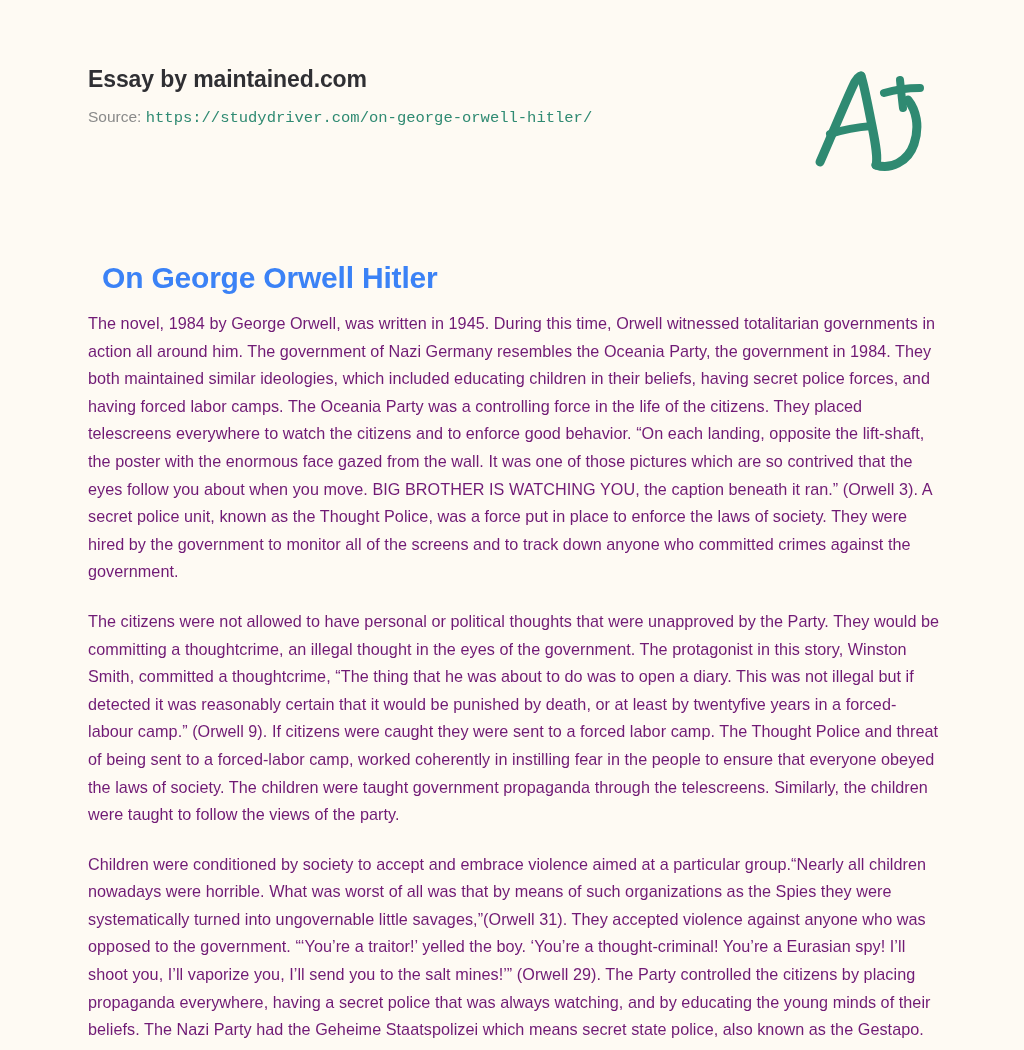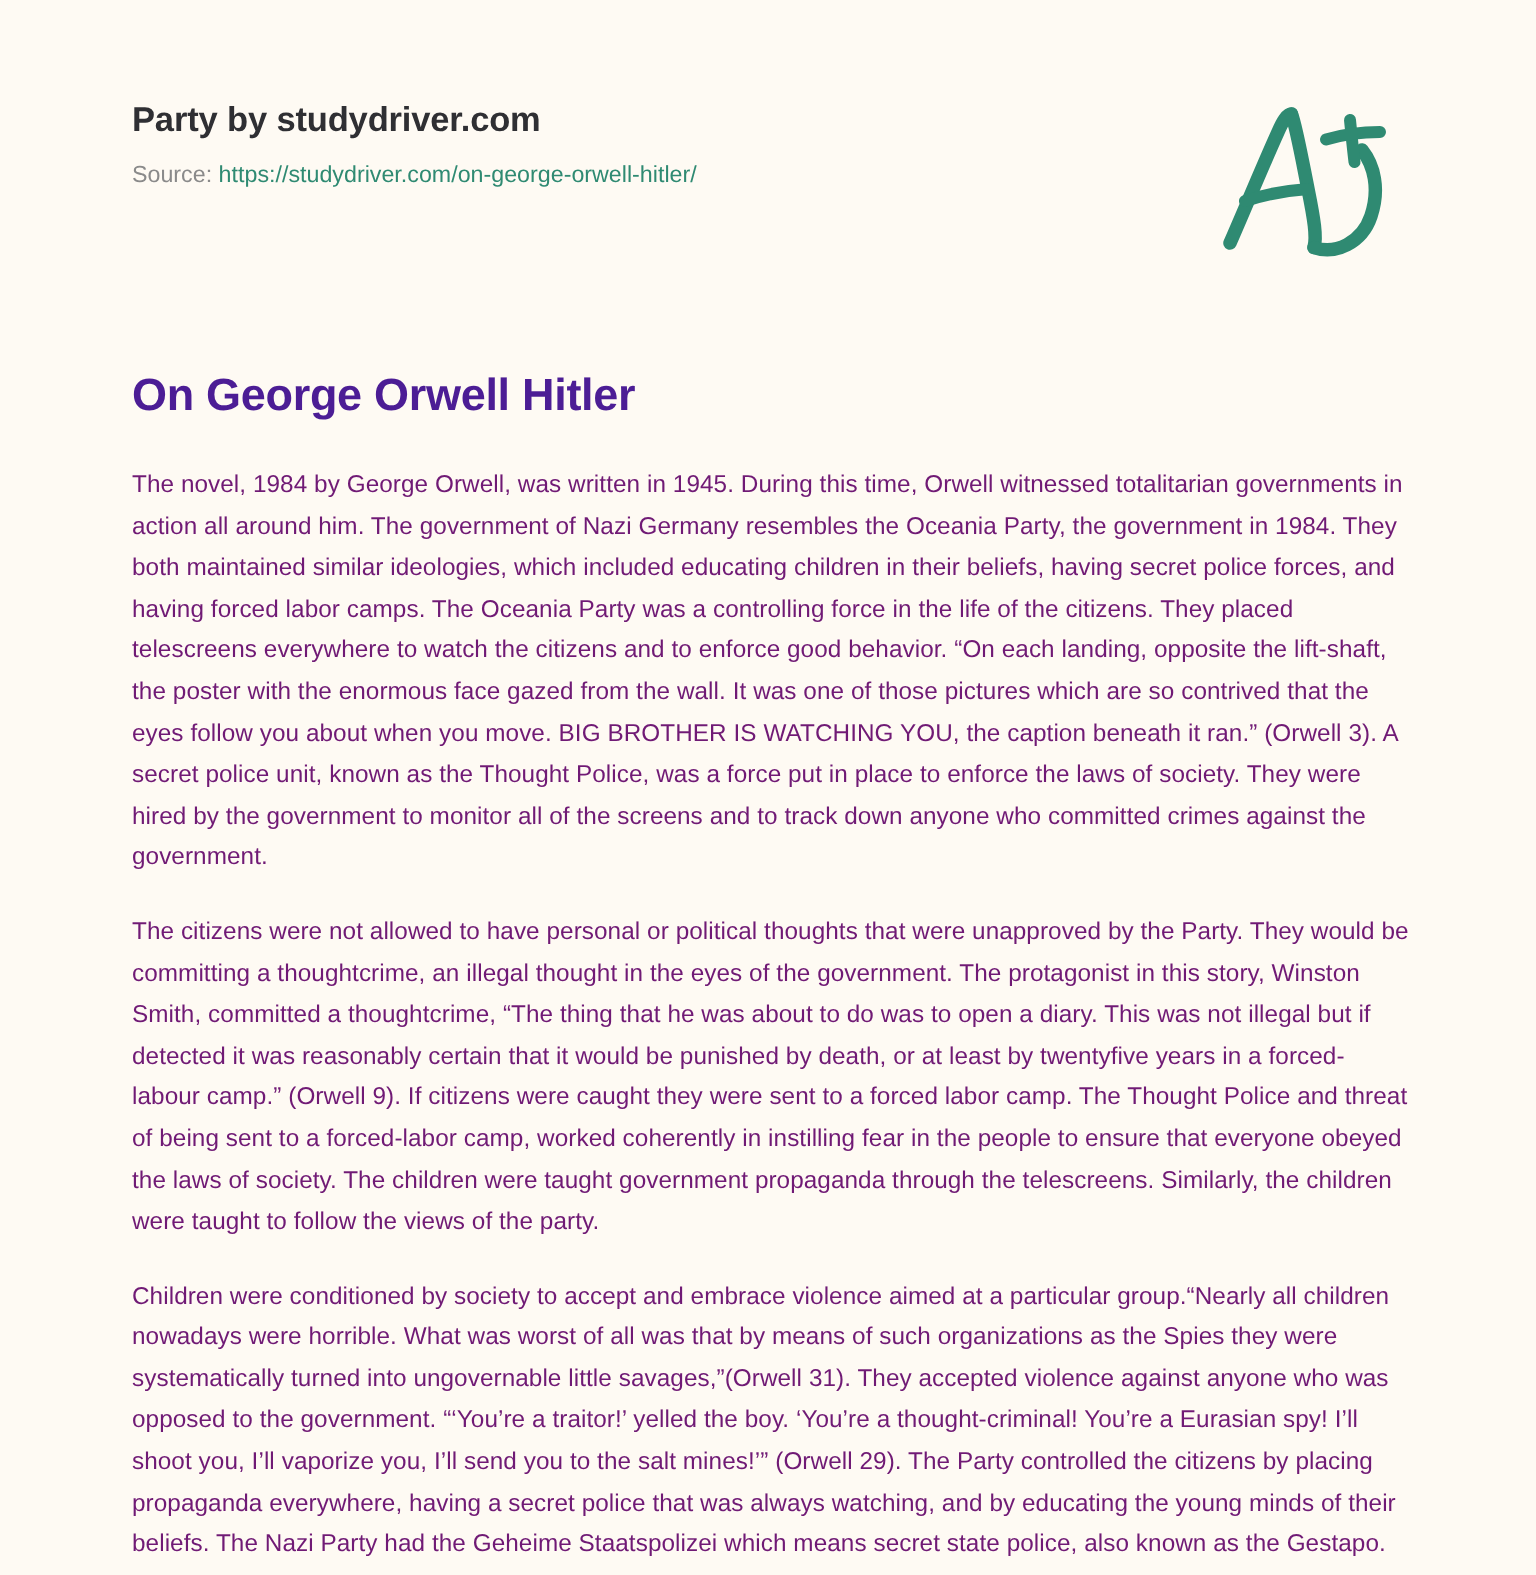--- a/index.html
+++ b/index.html
@@ -50,20 +50,21 @@
     white-space: nowrap;
   }
 
   .source-label {
     color: #8a8a8a;
   }
 
   .source-url {
     color: #2f8a72;
     text-decoration: none;
+    font-family: Liberation Mono, monospace;
   }
 
   
   .logo {
     position: absolute;
     left: 808px;
     top: 66px;
     width: 128px;
     height: 106px;
   }
@@ -71,24 +72,24 @@
     display: block;
     width: 128px;
     height: 106px;
   }
 
   
   .doc-title {
     position: absolute;
     left: 88px;
     top: 244px;
-    margin: 0;
+    margin: 14px;
     font-size: 30px;
     font-weight: bold;
-    color: #4c1d95;
+    color: #3b82f6;
     letter-spacing: -0.2px;
     line-height: 40px;
   }
 
   
   .body-copy {
     position: absolute;
     left: 88px;
     top: 310px;
     width: 852px;
@@ -106,21 +107,21 @@
   .body-copy p:last-child {
     margin-bottom: 0;
   }
 </style>
 </head>
 <body>
 
 <div class="page">
 
   <div class="header">
-    <p class="byline">Party by studydriver.com</p>
+    <p class="byline">Essay by maintained.com</p>
     <p class="source-line">
       <span class="source-label">Source:</span>
       <a class="source-url" href="#">https://studydriver.com/on-george-orwell-hitler/</a>
     </p>
   </div>
 
   <div class="logo">
     <svg viewBox="0 0 128 106" xmlns="http://www.w3.org/2000/svg">
       <g fill="none" stroke="#2f8a72" stroke-linecap="round" stroke-linejoin="round">
 

